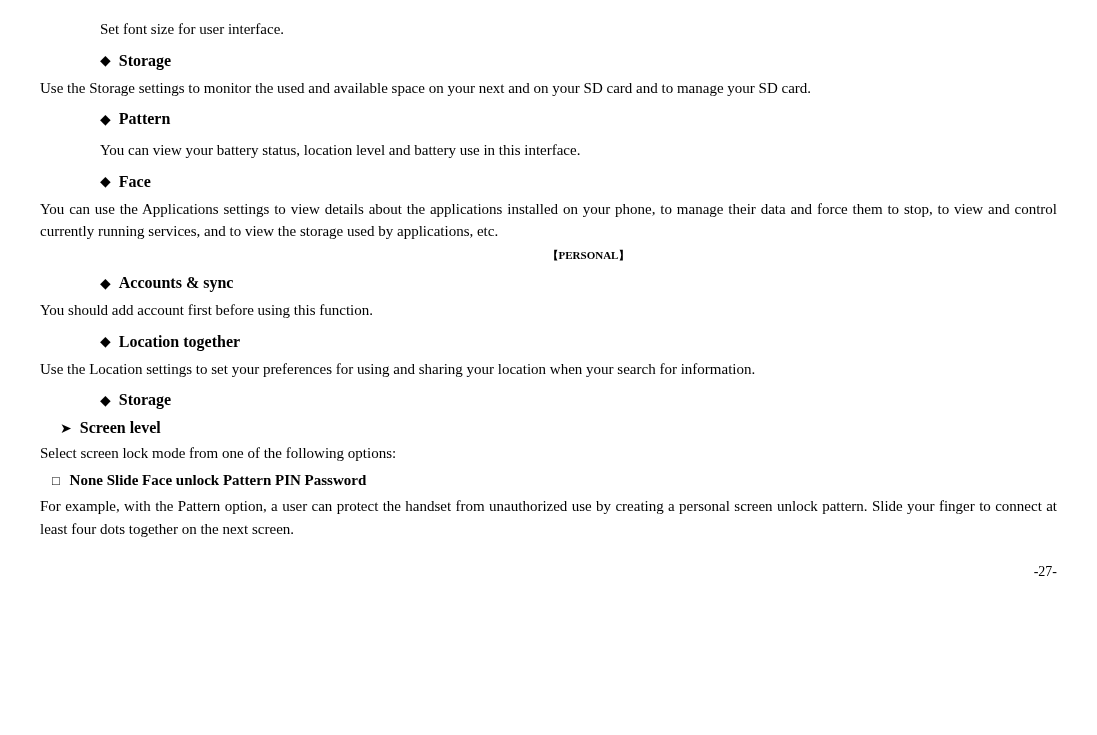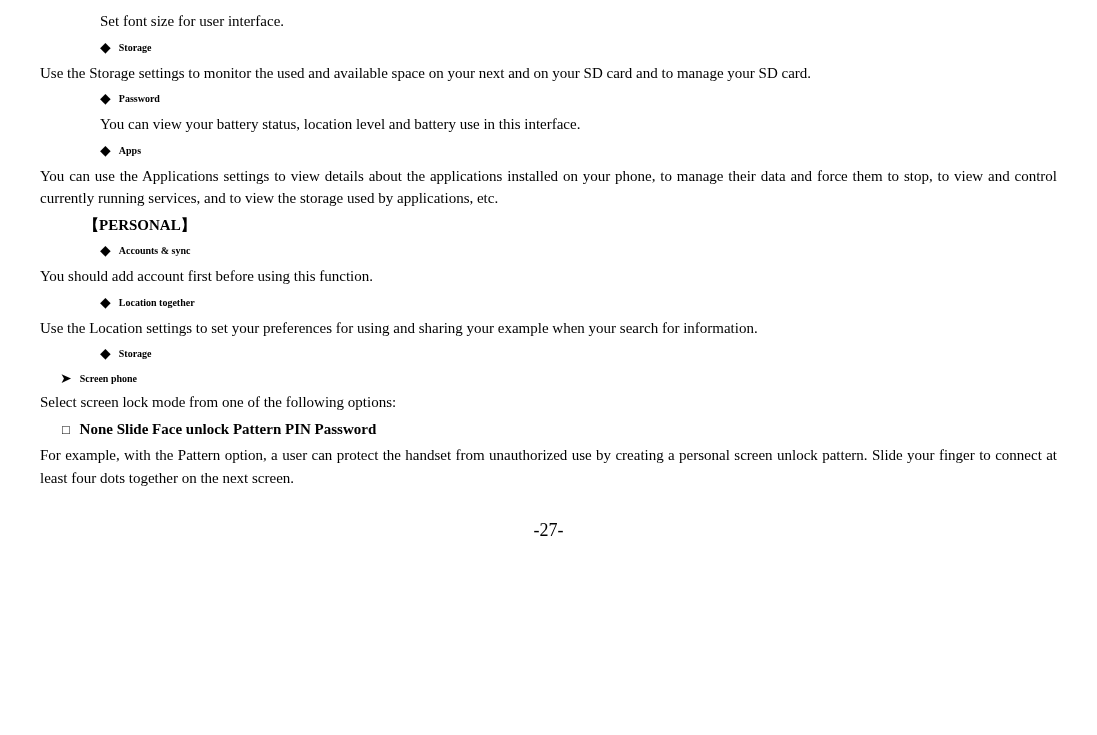--- a/index.html
+++ b/index.html
@@ -15,20 +15,21 @@
       width: 1097px;
       min-height: 735px;
       padding: 10px 40px 20px 40px;
       line-height: 1.5;
     }
     .section {
       margin-bottom: 4px;
     }
     .indent1 {
       margin-left: 60px;
+      margin-top: 8px;
     }
     .indent2 {
     }
     .heading-line {
       display: flex;
       align-items: center;
       margin-bottom: 2px;
     }
     .diamond {
       color: #000;
@@ -36,54 +37,55 @@
       margin-right: 8px;
       flex-shrink: 0;
     }
     .arrow {
       font-size: 14px;
       margin-right: 8px;
       flex-shrink: 0;
     }
     .heading-text {
       font-weight: bold;
-      font-size: 10px;
+      font-size: 16px;
     }
     .body-text {
       margin-bottom: 4px;
       text-align: justify;
     }
     .bracket-heading {
       font-weight: bold;
-      font-size: 15px;
-      margin-left: 44px;
+      font-size: 11px;
+      margin-left: 80px;
       margin-bottom: 4px;
+      text-align: center;
     }
     .screen-lock-line {
       display: flex;
       align-items: center;
       margin-left: 20px;
       margin-bottom: 2px;
     }
     .options-line {
-      margin-left: 22px;
+      margin-left: 12px;
       margin-bottom: 4px;
     }
     .options-label {
       font-size: 13px;
       margin-right: 6px;
     }
     .options-items {
       font-weight: bold;
       font-size: 15px;
     }
     .page-number {
-      text-align: center;
-      margin-top: 28px;
-      font-size: 18px;
+      text-align: right;
+      margin-top: 21px;
+      font-size: 14px;
     }
   </style>
 </head>
 <body>
 
 <div class="section indent1">
   <span class="body-text">Set font size for user interface.</span>
 </div>
 
 <div class="section indent1">
@@ -92,31 +94,31 @@
     <span class="heading-text">Storage</span>
   </div>
 </div>
 <div class="section">
   <p class="body-text">Use the Storage settings to monitor the used and available space on your next and on your SD card and to manage your SD card.</p>
 </div>
 
 <div class="section indent1">
   <div class="heading-line">
     <span class="diamond">◆</span>
-    <span class="heading-text">Password</span>
+    <span class="heading-text">Pattern</span>
   </div>
 </div>
 <div class="section">
   <p class="body-text indent1">You can view your battery status, location level and battery use in this interface.</p>
 </div>
 
 <div class="section indent1">
   <div class="heading-line">
     <span class="diamond">◆</span>
-    <span class="heading-text">Apps</span>
+    <span class="heading-text">Face</span>
   </div>
 </div>
 <div class="section">
   <p class="body-text">You can use the Applications settings to view details about the applications installed on your phone, to manage their data and force them to stop, to view and control currently running services, and to view the storage used by applications, etc.</p>
 </div>
 
 <div class="bracket-heading">【PERSONAL】</div>
 
 <div class="section indent1">
   <div class="heading-line">
@@ -128,33 +130,33 @@
   <p class="body-text">You should add account first before using this function.</p>
 </div>
 
 <div class="section indent1">
   <div class="heading-line">
     <span class="diamond">◆</span>
     <span class="heading-text">Location together</span>
   </div>
 </div>
 <div class="section">
-  <p class="body-text">Use the Location settings to set your preferences for using and sharing your example when your search for information.</p>
+  <p class="body-text">Use the Location settings to set your preferences for using and sharing your location when your search for information.</p>
 </div>
 
 <div class="section indent1">
   <div class="heading-line">
     <span class="diamond">◆</span>
     <span class="heading-text">Storage</span>
   </div>
 </div>
 
 <div class="screen-lock-line">
   <span class="arrow">➤</span>
-  <span class="heading-text">Screen phone</span>
+  <span class="heading-text">Screen level</span>
 </div>
 <div class="section indent2">
   <p class="body-text">Select screen lock mode from one of the following options:</p>
 </div>
 
 <div class="options-line">
   <span class="options-label">□</span>
   <span class="options-items">None   Slide    Face unlock     Pattern     PIN    Password</span>
 </div>
 

